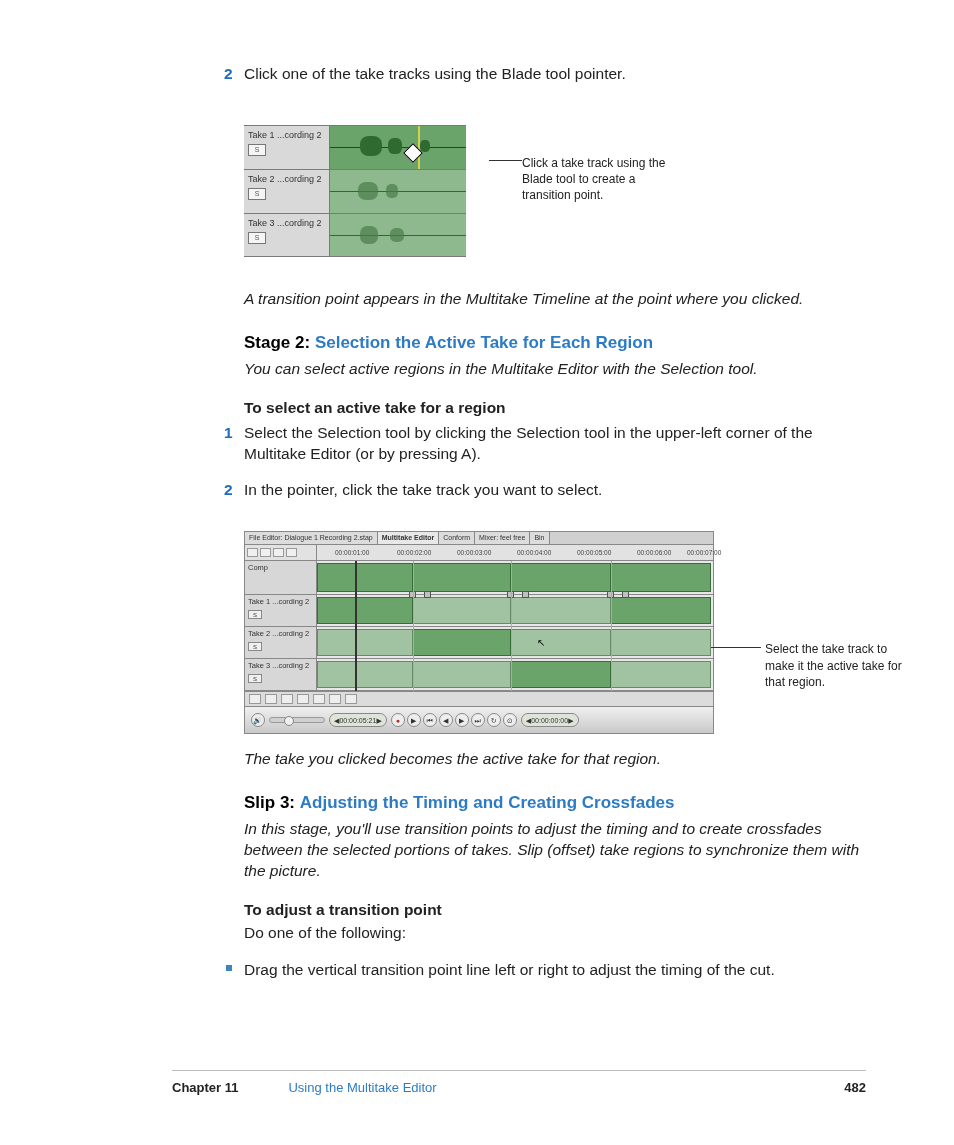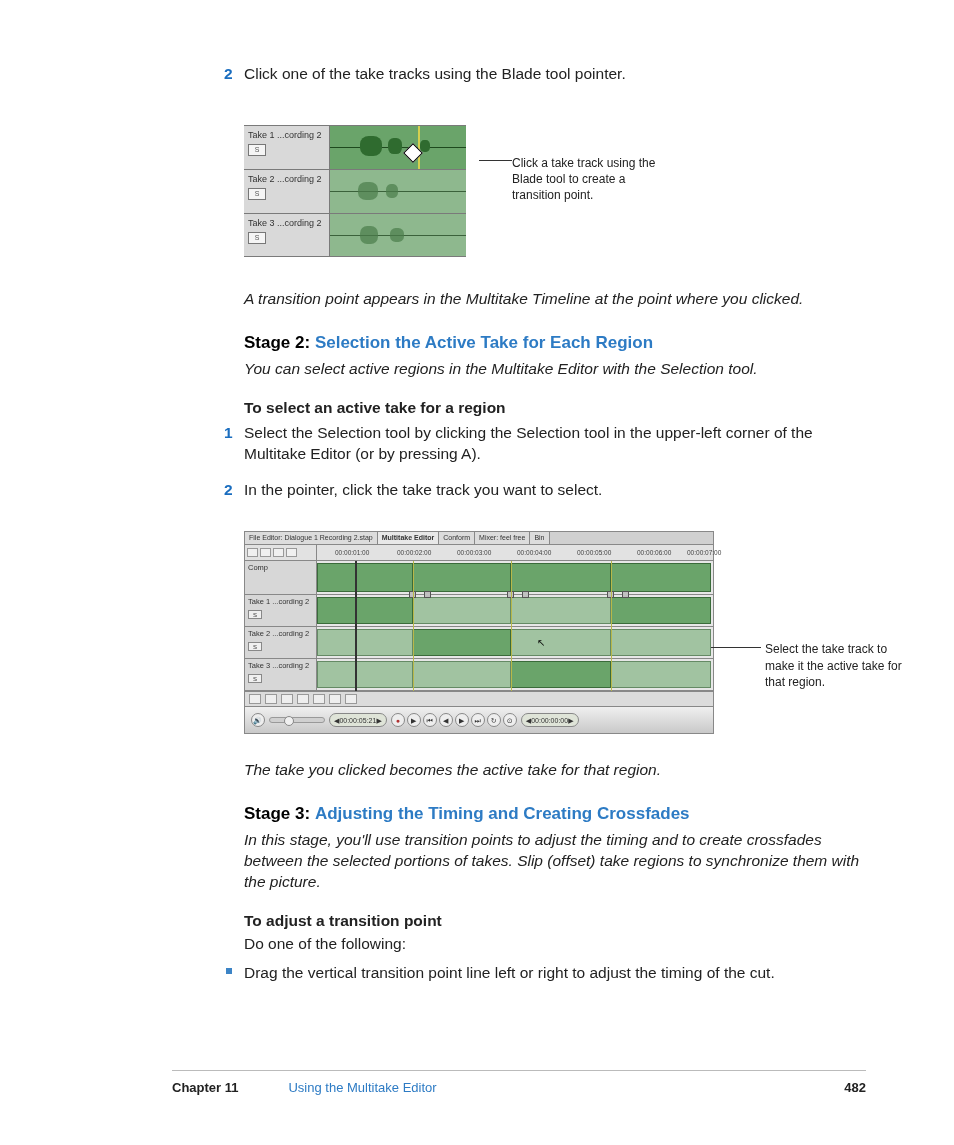--- a/index.html
+++ b/index.html
@@ -93,21 +93,21 @@
     position: absolute;
     width: 14px;
     height: 14px;
     background: #fff;
     border: 1px solid #000;
     transform: rotate(45deg);
     z-index: 5;
   }
   .callout1 {
     position: absolute;
-    left: 235px;
+    left: 245px;
     top: 30px;
     display: flex;
     align-items: flex-start;
   }
   .callout1 .line {
     width: 33px;
     height: 1px;
     background: #333;
     margin-top: 5px;
   }
@@ -131,21 +131,21 @@
   .sub-head {
     font-weight: 700;
     margin-top: 18px;
     margin-bottom: 4px;
   }
 
   
   .fig2-wrap {
     position: relative;
     margin-top: 30px;
-    margin-bottom: 26px;
+    margin-bottom: 15px;
   }
   .fig2 {
     width: 470px;
     border: 1px solid #888;
     background: #ededed;
     font-size: 8px;
     color: #333;
   }
   .fig2 .tabrow {
     display: flex;
@@ -345,21 +345,21 @@
   }
   .callout2 .txt {
     font-size: 12px;
     line-height: 1.35;
     width: 150px;
     padding-left: 4px;
   }
 
   .bullet-row {
     position: relative;
-    margin-top: 8px;
+    margin-top: 16px;
   }
   .bullet-row .bmark {
     position: absolute;
     left: -18px;
     top: 5px;
     width: 6px;
     height: 6px;
     background: #3c84c6;
   }
 
@@ -577,21 +577,21 @@
     </div>
     <div class="callout2">
       <div class="line"></div>
       <div class="txt">Select the take track to make it the active take for that region.</div>
     </div>
   </div>
 
   <div class="body-para">The take you clicked becomes the active take for that region.</div>
 
   <div class="stage-head">
-    <span class="bold">Stage 3:</span>
+    <span class="bold">Slip 3:</span>
     <span class="blue">Adjusting the Timing and Creating Crossfades</span>
   </div>
   <div class="body-para" style="margin-bottom:0">In this stage, you'll use transition points to adjust the timing and to create crossfades between the selected portions of takes. Slip (offset) take regions to synchronize them with the picture.</div>
 
   <div class="sub-head" style="margin-bottom:2px">To adjust a transition point</div>
   <div>Do one of the following:</div>
 
   <div class="bullet-row">
     <span class="bmark"></span>
     <span>Drag the vertical transition point line left or right to adjust the timing of the cut.</span>

